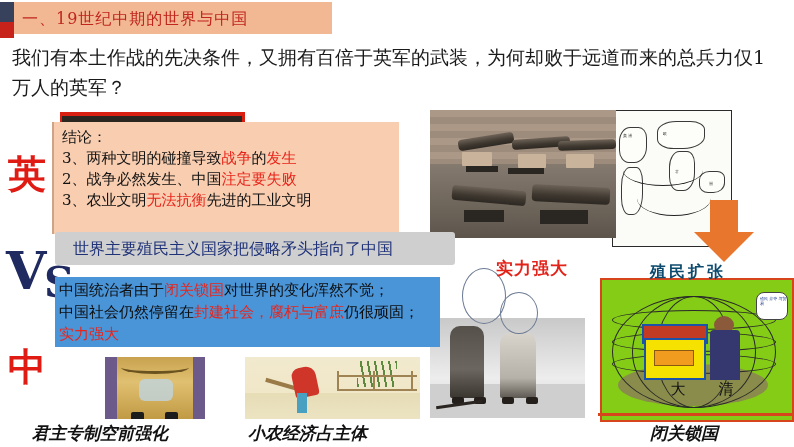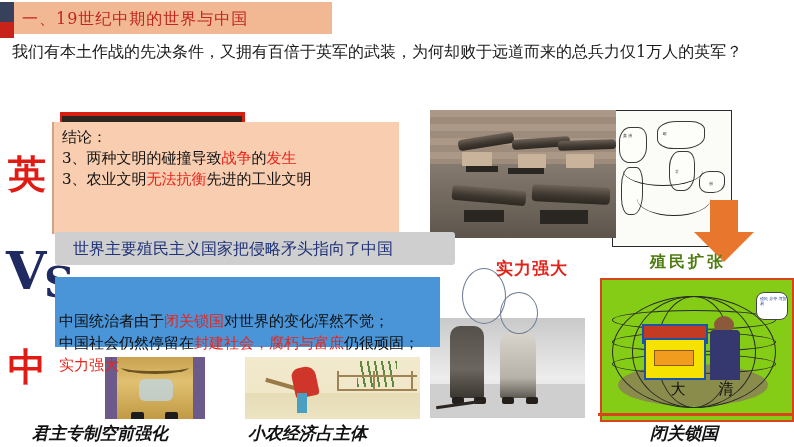--- a/index.html
+++ b/index.html
@@ -25,21 +25,21 @@
   .title-text{
     position:absolute;left:22px;top:4px;z-index:7;
     font-size:16px;line-height:29px;color:#c0261c;
     font-family:"DejaVu Serif","Liberation Serif",serif;
     letter-spacing:1px;white-space:nowrap;
   }
 
   
   .question{
     position:absolute;left:12px;top:42px;width:768px;
-    font-size:16px;line-height:20px;color:#1a1a1a;
+    font-size:19px;line-height:30px;color:#1a1a1a;
     font-family:"DejaVu Serif","Liberation Serif",serif;
     z-index:8;
   }
 
   
   .vs-ying{
     position:absolute;left:8px;top:155px;z-index:9;
     font-size:38px;line-height:38px;color:#e01b14;font-weight:bold;
     font-family:"DejaVu Sans","Liberation Sans",sans-serif;
   }
@@ -106,22 +106,22 @@
   .arrow-down{
     position:absolute;left:694px;top:200px;width:60px;height:62px;z-index:9;
   }
   .arrow-down .stem{position:absolute;left:16px;top:0;width:28px;height:34px;background:#e8762d;}
   .arrow-down .head{position:absolute;left:0;top:32px;width:0;height:0;
     border-left:30px solid transparent;border-right:30px solid transparent;
     border-top:30px solid #e8762d;}
 
   
   .lbl-expand{
-    position:absolute;left:650px;top:252px;z-index:11;
-    font-size:16px;line-height:19px;color:#4d7c0f;font-weight:bold;
+    position:absolute;left:650px;top:262px;z-index:11;
+    font-size:16px;line-height:19px;color:#0c4a6e;font-weight:bold;
     font-family:"DejaVu Sans","Liberation Sans",sans-serif;letter-spacing:3px;
   }
 
   
   .ph-cage{
     position:absolute;left:600px;top:278px;width:190px;height:140px;
     background:#84cc16;border:2px solid #d6451c;z-index:3;overflow:hidden;
   }
   .ph-cage .ground{position:absolute;left:16px;top:84px;width:150px;height:42px;
     background:#8a8c4b;border-radius:50%;}
@@ -190,21 +190,21 @@
 
   
   .box-blue{
     position:absolute;left:55px;top:277px;width:385px;height:70px;
     background:#4a95d8;z-index:13;
   }
   .box-blue .ln{
     font-size:15px;line-height:22px;color:#0d0d0d;padding-left:4px;
     font-family:"DejaVu Serif","Liberation Serif",serif;white-space:nowrap;
   }
-  .box-blue .ln:first-child{padding-top:2px;margin-top:31px;}
+  .box-blue .ln:first-child{padding-top:2px;}
 
   
   .lbl-strong{
     position:absolute;left:496px;top:258px;z-index:14;
     font-size:17px;line-height:20px;color:#e2231a;font-weight:bold;
     font-family:"DejaVu Sans","Liberation Sans",sans-serif;letter-spacing:1px;
   }
 
   
   .sketch{position:absolute;z-index:6;border:1.2px solid #6b7a94;
@@ -320,20 +320,23 @@
 
   <div class="vs-ying">英</div>
   <div class="vs-mark">V</div>
   <div class="vs-s">S</div>
   <div class="vs-zhong">中</div>
 
   <div class="box-conclusion">
     <div class="ln"><span>结论：</span></div>
     <div class="ln">
       <span>3、两种文明的碰撞导致</span><span class="r">战争</span><span>的</span><span class="r">发生</span>
+    </div>
+    <div class="ln">
+      <span>2、战争必然发生、中国</span><span class="r">注定要</span><span class="r">失败</span>
     </div>
     <div class="ln">
       <span>3、农业文明</span><span class="r">无法抗衡</span><span>先进的工业文明</span>
     </div>
   </div>
 
 
   <div class="arrow-down">
     <div class="stem"></div>
       <div class="head"></div>

